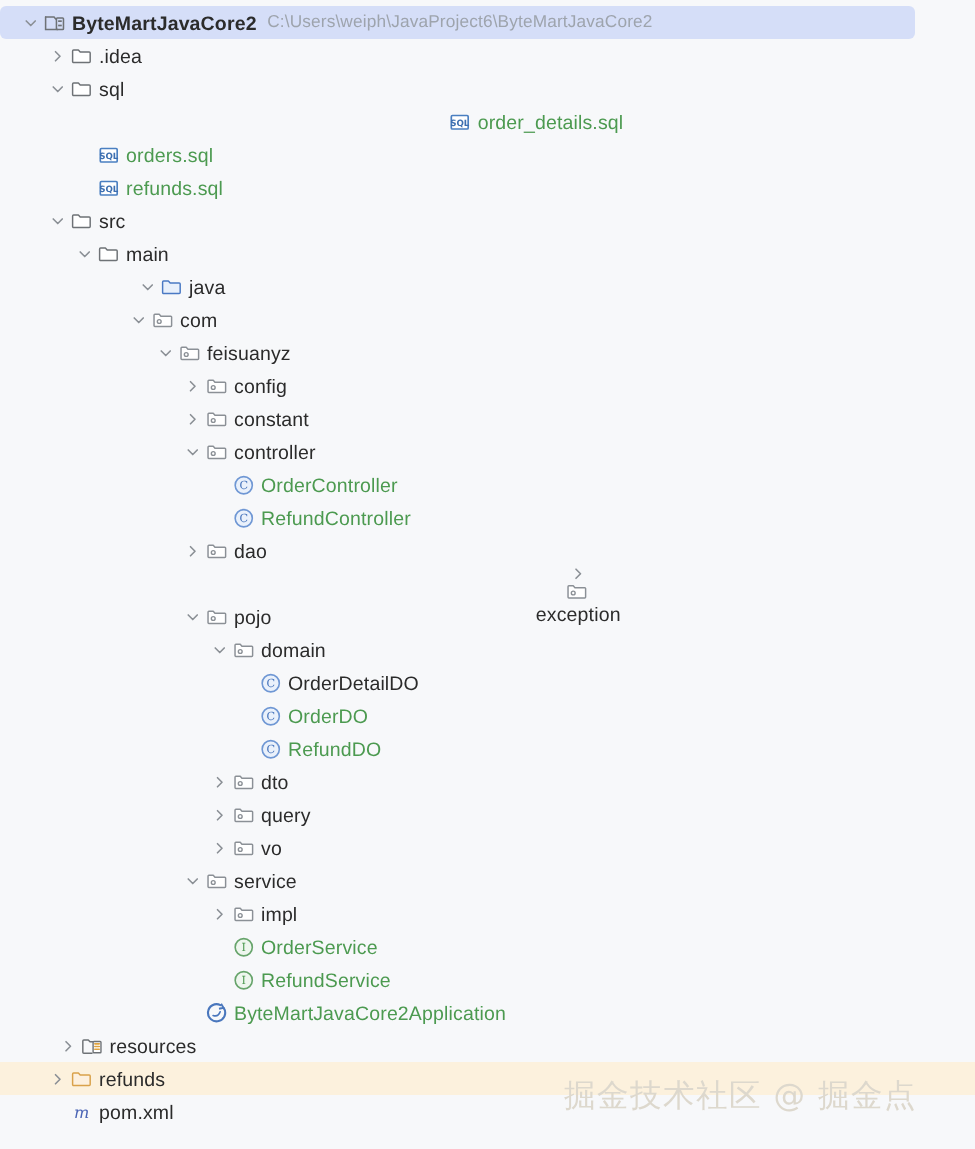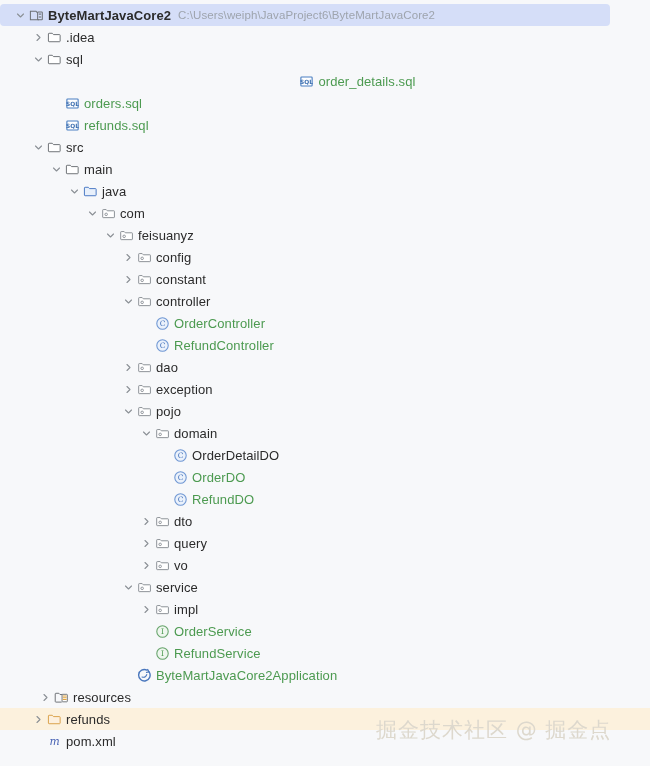--- a/index.html
+++ b/index.html
@@ -178,21 +178,21 @@
           <path d="M1.5 3 L4.5 6 L7.5 3" fill="none" stroke="#8b9096" stroke-width="1.1" stroke-linecap="round" stroke-linejoin="round"></path>
         </svg>
       </span>
       <span class="icon">
         <svg width="15" height="15" viewBox="0 0 16 16">
           <path d="M1.5 4.2a0.7 0.7 0 0 1 0.7-0.7h3.4l1.3 1.4h6.4a0.7 0.7 0 0 1 0.7 0.7v6.2a0.7 0.7 0 0 1-0.7 0.7H2.2a0.7 0.7 0 0 1-0.7-0.7z" fill="#fff" stroke="#6e7276" stroke-width="1.05" stroke-linejoin="round"></path>
         </svg>
       </span>
       <span class="label">main</span>
     </div>
-    <div class="row" style="position: absolute; top: 180px; left: 0px; right: 0px; padding-left: 67px;">
+    <div class="row" style="position: absolute; top: 180px; left: 0px; right: 0px; padding-left: 91px;">
       <span class="arrow">
         <svg width="9" height="9" viewBox="0 0 9 9">
           <path d="M1.5 3 L4.5 6 L7.5 3" fill="none" stroke="#8b9096" stroke-width="1.1" stroke-linecap="round" stroke-linejoin="round"></path>
         </svg>
       </span>
       <span class="icon">
         <svg width="15" height="15" viewBox="0 0 16 16">
           <path d="M1.5 4.2a0.7 0.7 0 0 1 0.7-0.7h3.4l1.3 1.4h6.4a0.7 0.7 0 0 1 0.7 0.7v6.2a0.7 0.7 0 0 1-0.7 0.7H2.2a0.7 0.7 0 0 1-0.7-0.7z" fill="#e8f0fb" stroke="#4a79c4" stroke-width="1.05" stroke-linejoin="round"></path>
         </svg>
       </span>
@@ -295,21 +295,21 @@
         </svg>
       </span>
       <span class="icon">
         <svg width="15" height="15" viewBox="0 0 16 16">
           <path d="M1.8 4.4a0.6 0.6 0 0 1 0.6-0.6h3.1l1.2 1.3h7a0.6 0.6 0 0 1 0.6 0.6v6.1a0.6 0.6 0 0 1-0.6 0.6H2.4a0.6 0.6 0 0 1-0.6-0.6z" fill="#fff" stroke="#8b9096" stroke-width="1.05" stroke-linejoin="round"></path>
           <circle cx="5.5" cy="8.9" r="1.35" fill="none" stroke="#8b9096" stroke-width="1"></circle>
         </svg>
       </span>
       <span class="label">dao</span>
     </div>
-    <div class="row" style="position: absolute; top: 378px; left: 0px; right: 0px; padding-left: 121px;">
+    <div class="row" style="position: absolute; top: 378px; left: 0px; right: 0px; padding-left: 121px; flex-direction: column;">
       <span class="arrow">
         <svg width="9" height="9" viewBox="0 0 9 9">
           <path d="M3 1.5 L6 4.5 L3 7.5" fill="none" stroke="#8b9096" stroke-width="1.1" stroke-linecap="round" stroke-linejoin="round"></path>
         </svg>
       </span>
       <span class="icon">
         <svg width="15" height="15" viewBox="0 0 16 16">
           <path d="M1.8 4.4a0.6 0.6 0 0 1 0.6-0.6h3.1l1.2 1.3h7a0.6 0.6 0 0 1 0.6 0.6v6.1a0.6 0.6 0 0 1-0.6 0.6H2.4a0.6 0.6 0 0 1-0.6-0.6z" fill="#fff" stroke="#8b9096" stroke-width="1.05" stroke-linejoin="round"></path>
           <circle cx="5.5" cy="8.9" r="1.35" fill="none" stroke="#8b9096" stroke-width="1"></circle>
         </svg>

